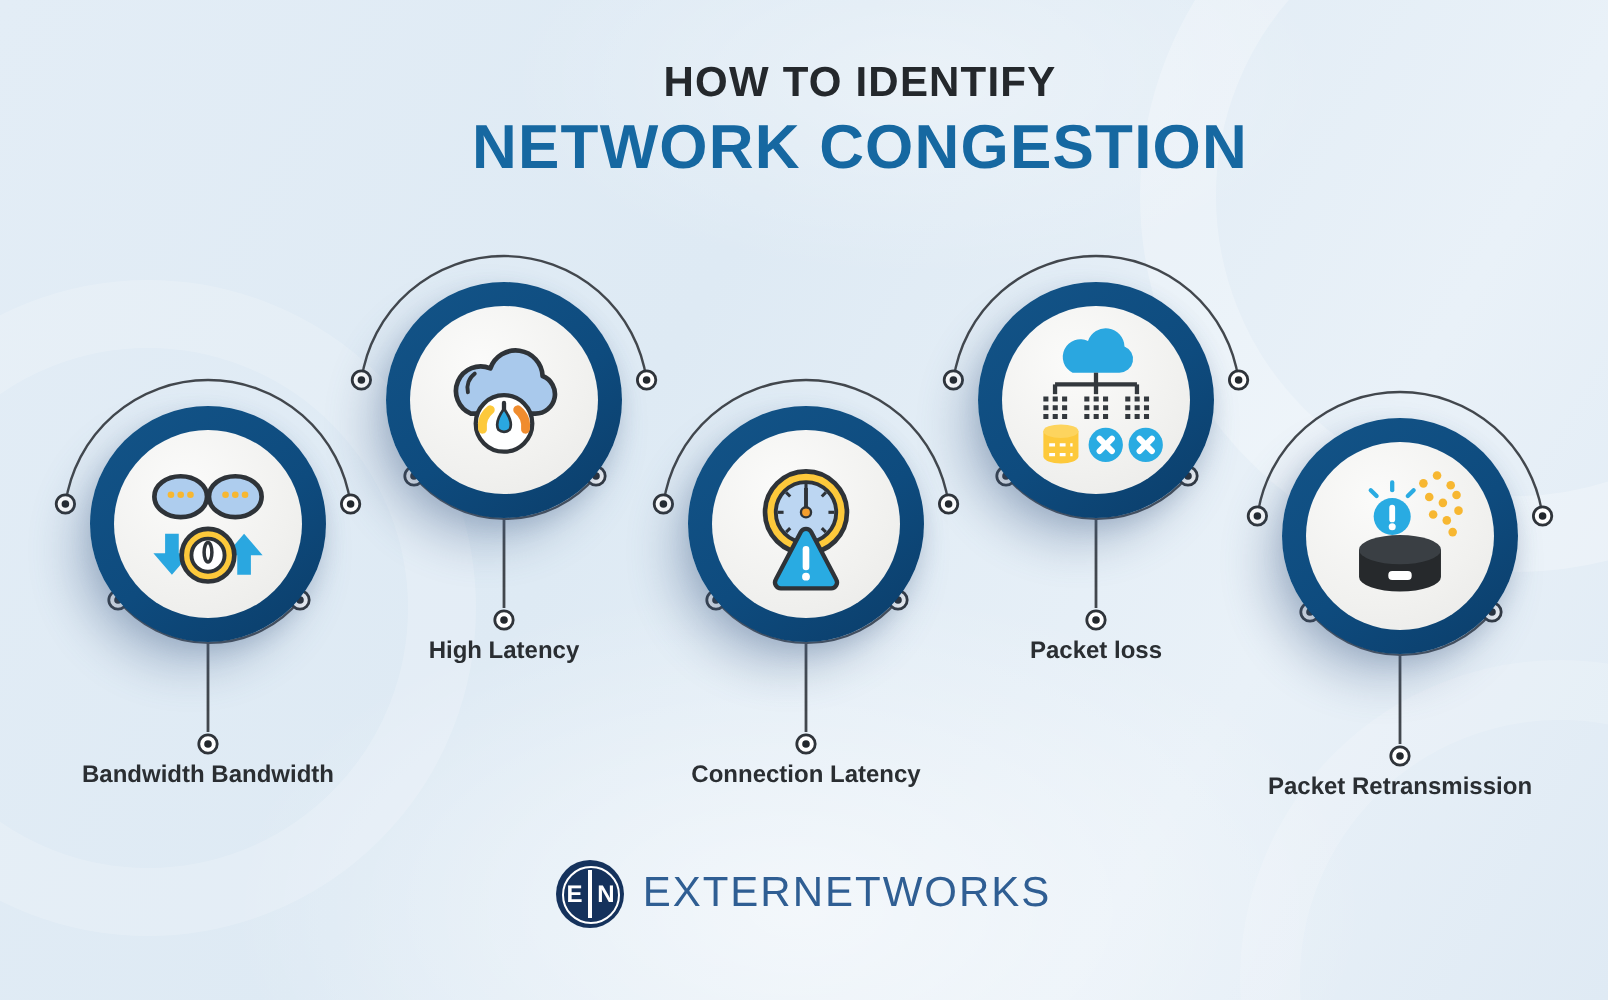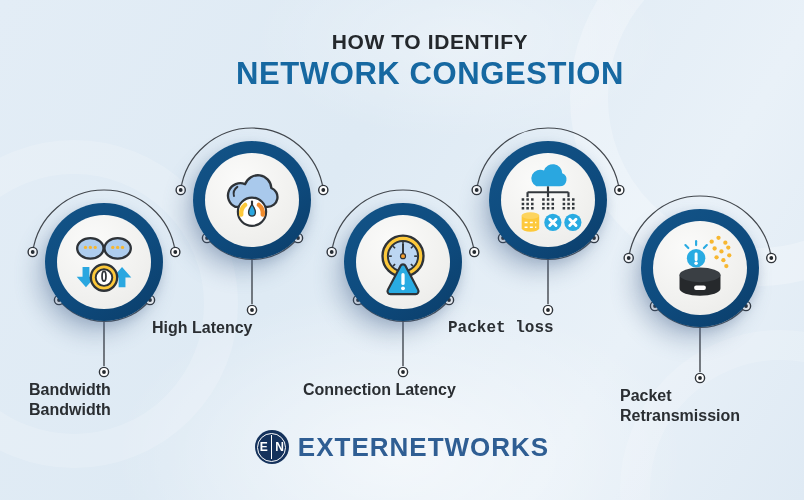--- a/index.html
+++ b/index.html
@@ -23,37 +23,37 @@
   .title-line2{font-size:31px;font-weight:700;color:#1668a1;letter-spacing:.6px;margin-top:2px;}
   
   .feature{position:absolute;width:180px;height:235px;}
   .feature .deco{position:absolute;left:0;top:0;pointer-events:none;}
   .badge{position:absolute;left:31px;top:21px;width:118px;height:118px;border-radius:50%;
     background:linear-gradient(145deg,#135488 0%,#0e4b7e 55%,#0b3d69 100%);
     box-shadow:-9px 13px 22px rgba(70,100,140,.32),0 4px 10px rgba(70,100,140,.18);}
   .badge-inner{position:absolute;left:12px;top:12px;width:94px;height:94px;border-radius:50%;
     background:radial-gradient(circle at 38% 30%,#fbfbfa 0%,#f1f1ef 60%,#e9e9e7 100%);
     display:flex;align-items:center;justify-content:center;}
-  .label{position:absolute;top:198px;left:-10px;width:200px;
-    font-size:16px;font-weight:700;color:#2a2e32;line-height:1.25;}
+  .label{position:absolute;top:198px;left:-10px;width:200px;text-align:center;
+    font-size:12px;font-weight:700;color:#2a2e32;line-height:1.25;}
   .feature.f1 .label{width:150px;left:15px;}
   .feature.f5 .label{width:160px;left:10px;}
   .f1{left:14px;top:182px;}
   .f2{left:162px;top:120px;}
   .f3{left:313px;top:182px;}
-  .f4{left:458px;top:120px;font-family:Liberation Mono, monospace;}
+  .f4{left:458px;top:120px;}
   .f5{left:610px;top:188px;}
   
   .logo-row{position:absolute;left:0;top:430px;width:804px;display:flex;align-items:center;justify-content:center;gap:9px;}
   .logo-badge{position:relative;width:34px;height:34px;border-radius:50%;background:#15325c;
     display:flex;align-items:center;justify-content:center;gap:3px;}
   .logo-badge::before{content:"";position:absolute;inset:2.5px;border:1.4px solid #fff;border-radius:50%;}
   .logo-badge .mono{color:#fff;font-size:12px;font-weight:700;line-height:1;}
   .logo-badge .bar{width:1.4px;height:24px;background:#fff;}
-  .wordmark{font-size:26px;font-weight:700;color:#2f5e93;letter-spacing:1px;}
+  .wordmark{font-size:21px;font-weight:400;color:#2f5e93;letter-spacing:1px;}
 </style>
 </head>
 <body>
 
 <div id="canvas">
 
   <div class="bg-ring r1"></div>
   <div class="bg-ring r2"></div>
   <div class="bg-ring r3"></div>
   <div class="bg-glow"></div>

